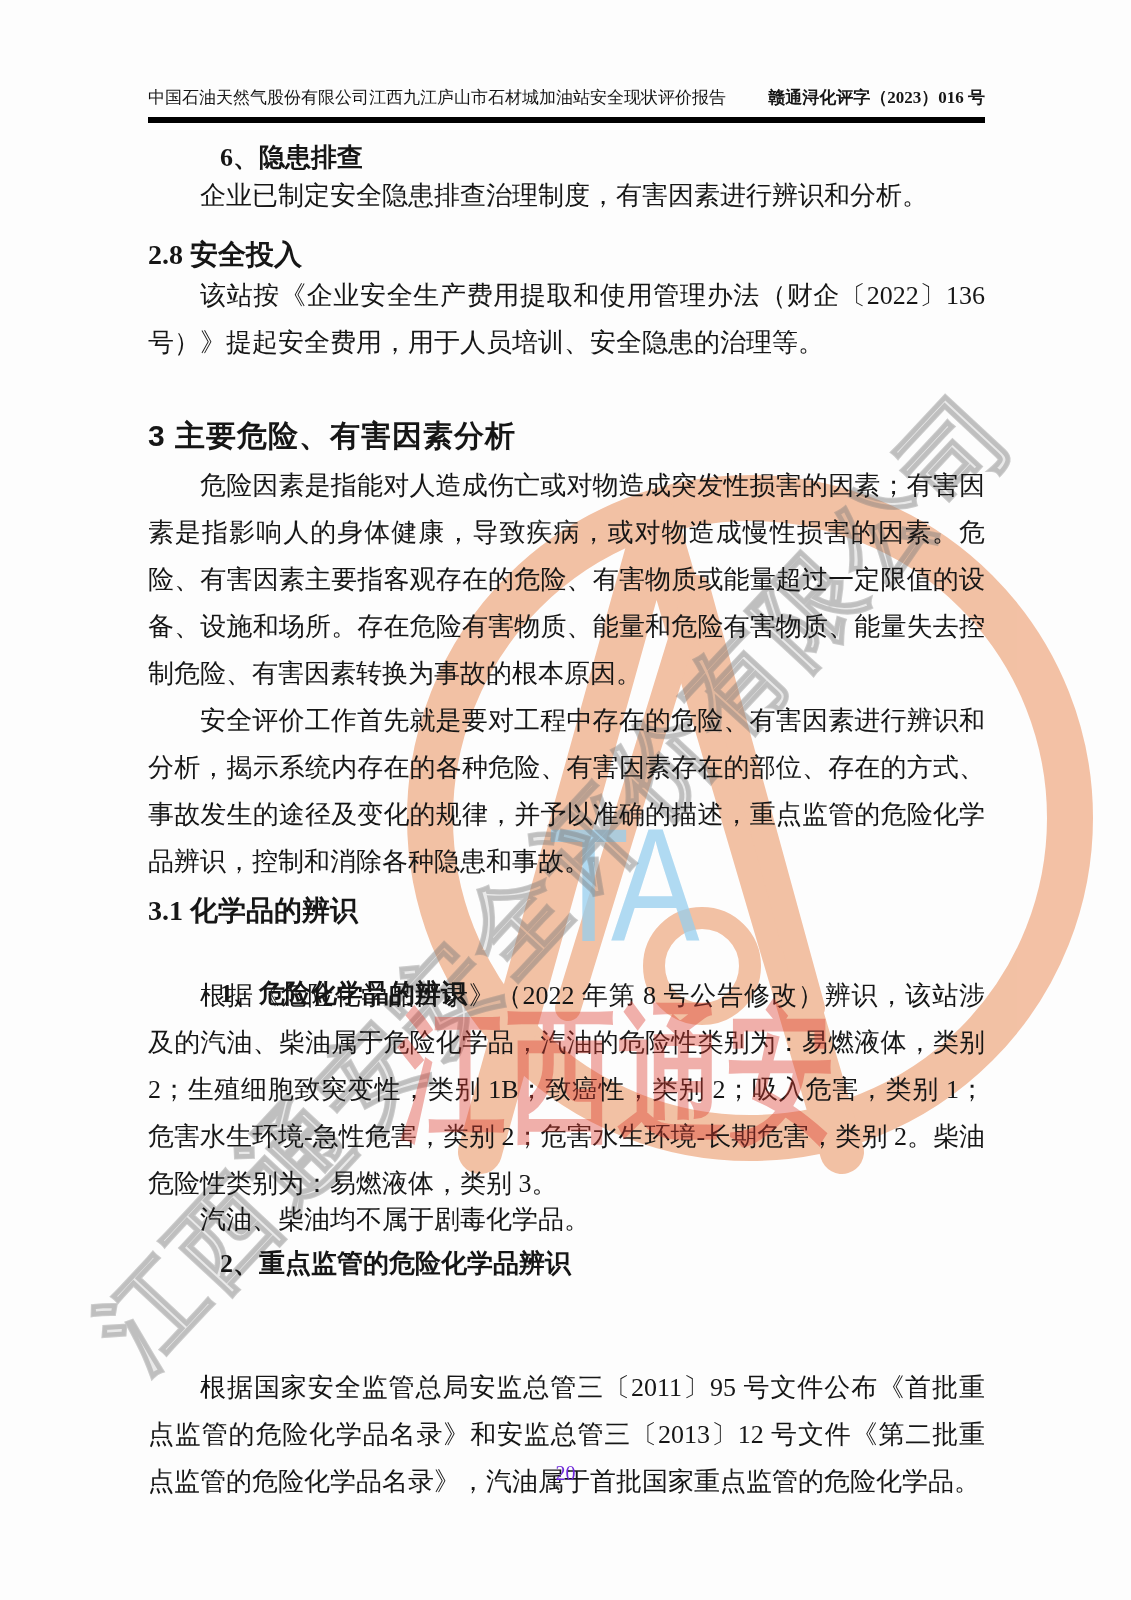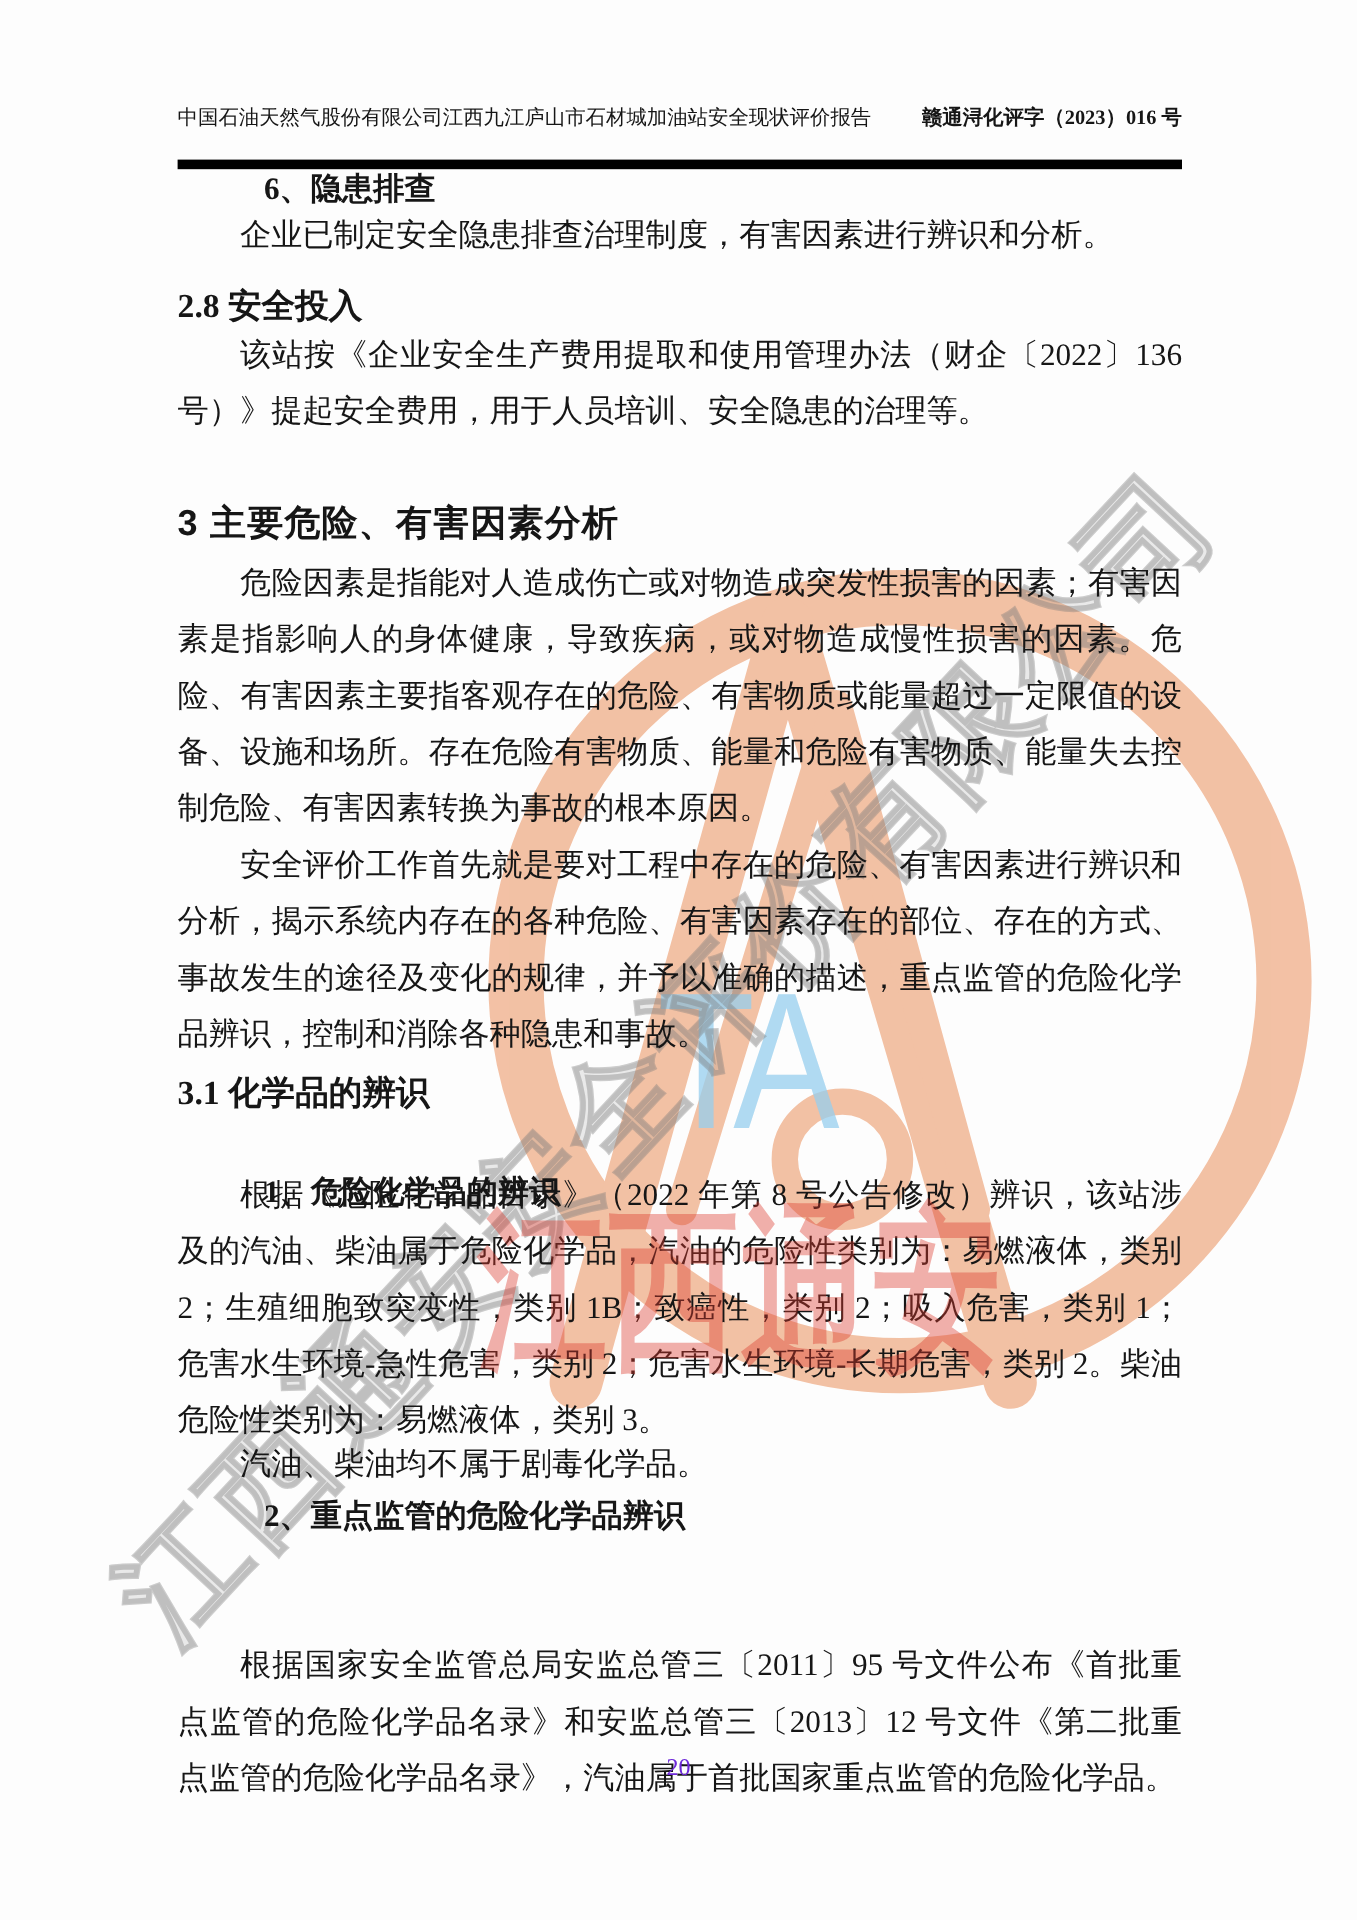--- a/index.html
+++ b/index.html
@@ -31,21 +31,21 @@
     font-family:"Liberation Sans","DejaVu Sans",sans-serif;
     font-size:146px;font-weight:700;line-height:1;letter-spacing:2px;
     color:rgba(220,58,44,0.40);
     transform:scaleX(0.74);transform-origin:left top;
   }
   
   .content{position:absolute;left:148px;right:146px;top:0;bottom:0;z-index:2;}
   .blk{position:absolute;left:0;right:0;}
   .hdr{
     top:86px;display:flex;justify-content:space-between;align-items:flex-start;
-    font-size:17px;border-bottom:8px solid #000000;padding-bottom:24px;
+    font-size:17px;border-bottom:6px solid #000000;padding-bottom:8px;
   }
   .hdr .hdr-right{font-weight:700;}
   .body-text{font-size:26px;line-height:47px;text-align:justify;text-justify:inter-ideograph;}
   .indent{text-indent:2em;}
   .h-sub{font-size:26px;font-weight:700;margin-left:72px;}
   .h-num{font-size:28px;font-weight:700;}
   .h-main{
     font-size:30px;font-weight:700;
     font-family:"Liberation Sans","DejaVu Sans",sans-serif;letter-spacing:1px;
   }

